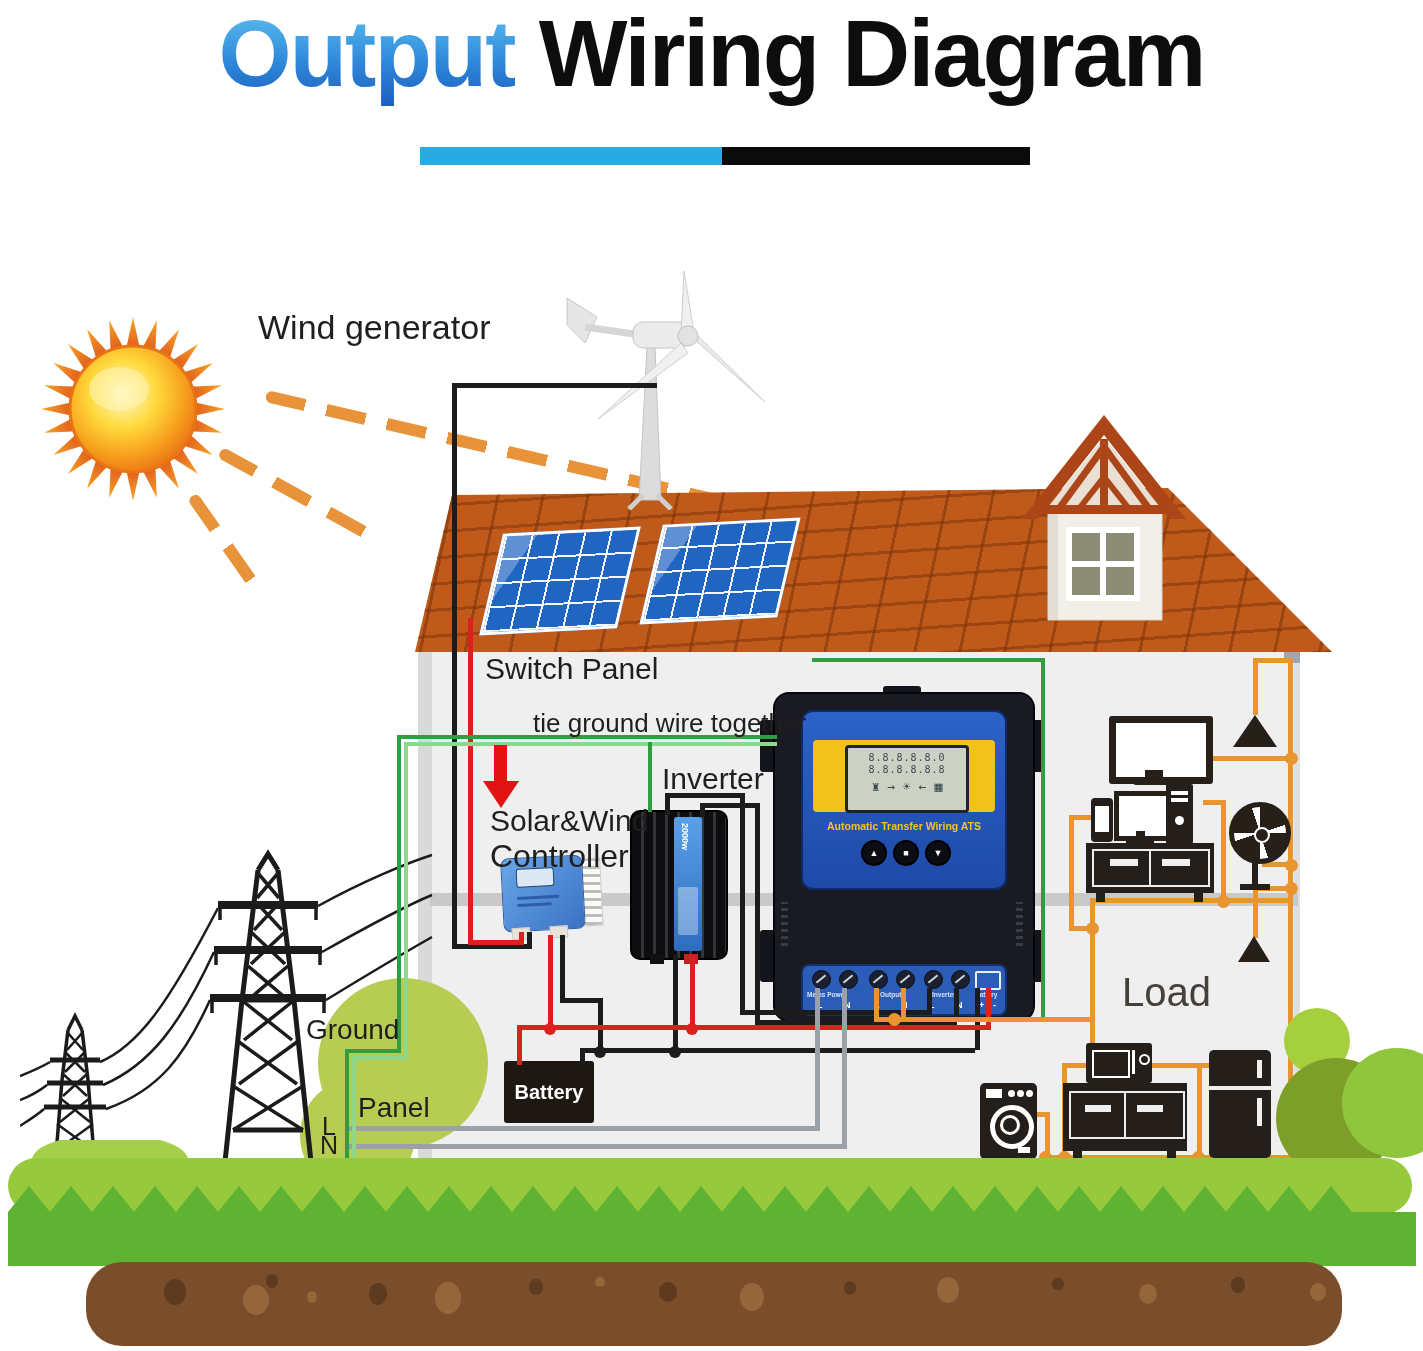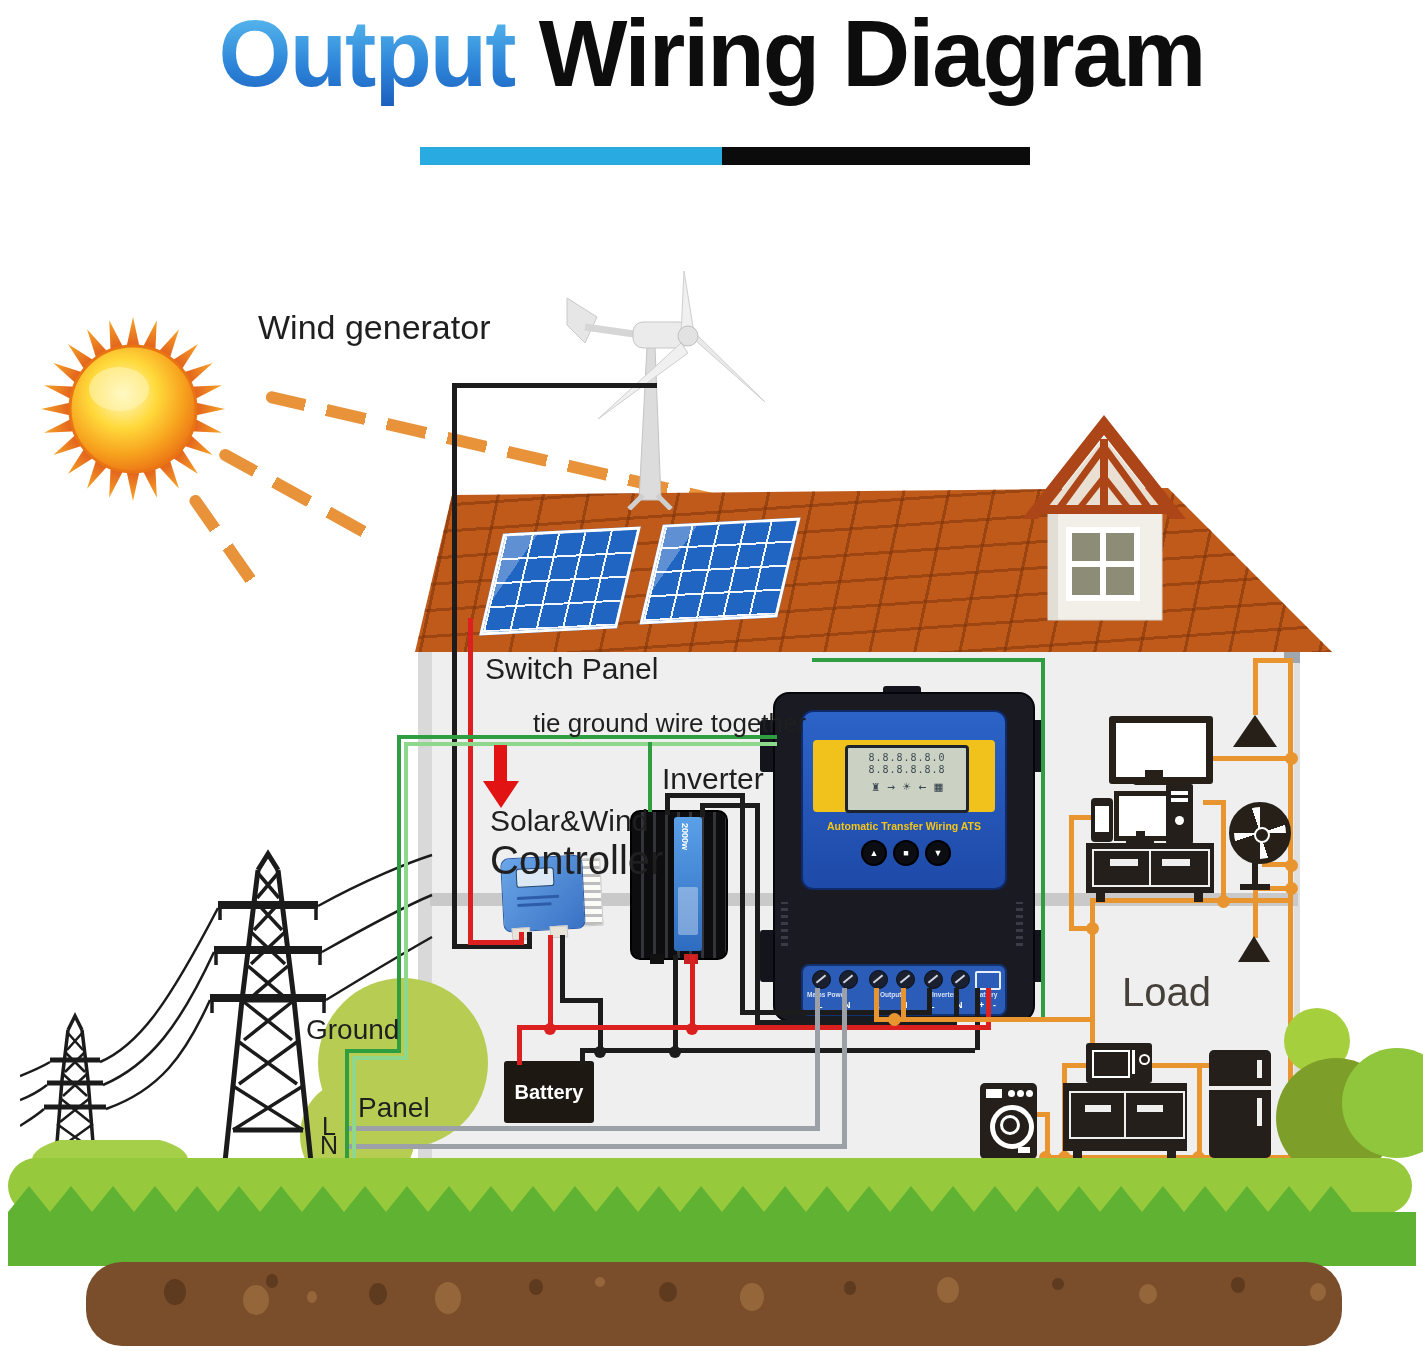--- a/index.html
+++ b/index.html
@@ -439,20 +439,20 @@
       <ellipse cx="1238" cy="145" rx="7" ry="8" fill="#5E3A1E"></ellipse>
         <ellipse cx="1318" cy="152" rx="8" ry="9" fill="#96663B"></ellipse>
     </g>
   </svg>
 
   <div class="lbl" style="left:258px;top:308px;font-size:34px;">Wind generator</div>
   <div class="lbl" style="left:485px;top:652px;font-size:30px;">Switch Panel</div>
   <div class="lbl" style="left:533px;top:708px;font-size:26px;">tie ground wire together</div>
   <div class="lbl" style="left:662px;top:762px;font-size:30px;">Inverter</div>
   <div class="lbl" style="left:490px;top:804px;font-size:30px;">Solar&amp;Wind</div>
-  <div class="lbl" style="left:490px;top:838px;font-size:40px;">Controller</div>
+  <div class="lbl" style="left:490px;top:838px;font-size:32px;">Controller</div>
   <div class="lbl" style="left:306px;top:1014px;font-size:28px;">Ground</div>
   <div class="lbl" style="left:358px;top:1092px;font-size:28px;">Panel</div>
   <div class="lbl" style="left:322px;top:1112px;font-size:25px;">L</div>
   <div class="lbl" style="left:320px;top:1131px;font-size:25px;">N</div>
   <div class="lbl" style="left:1122px;top:970px;font-size:40px;color:#454039;">Load</div>
 
 </div>
 
 </body></html>

